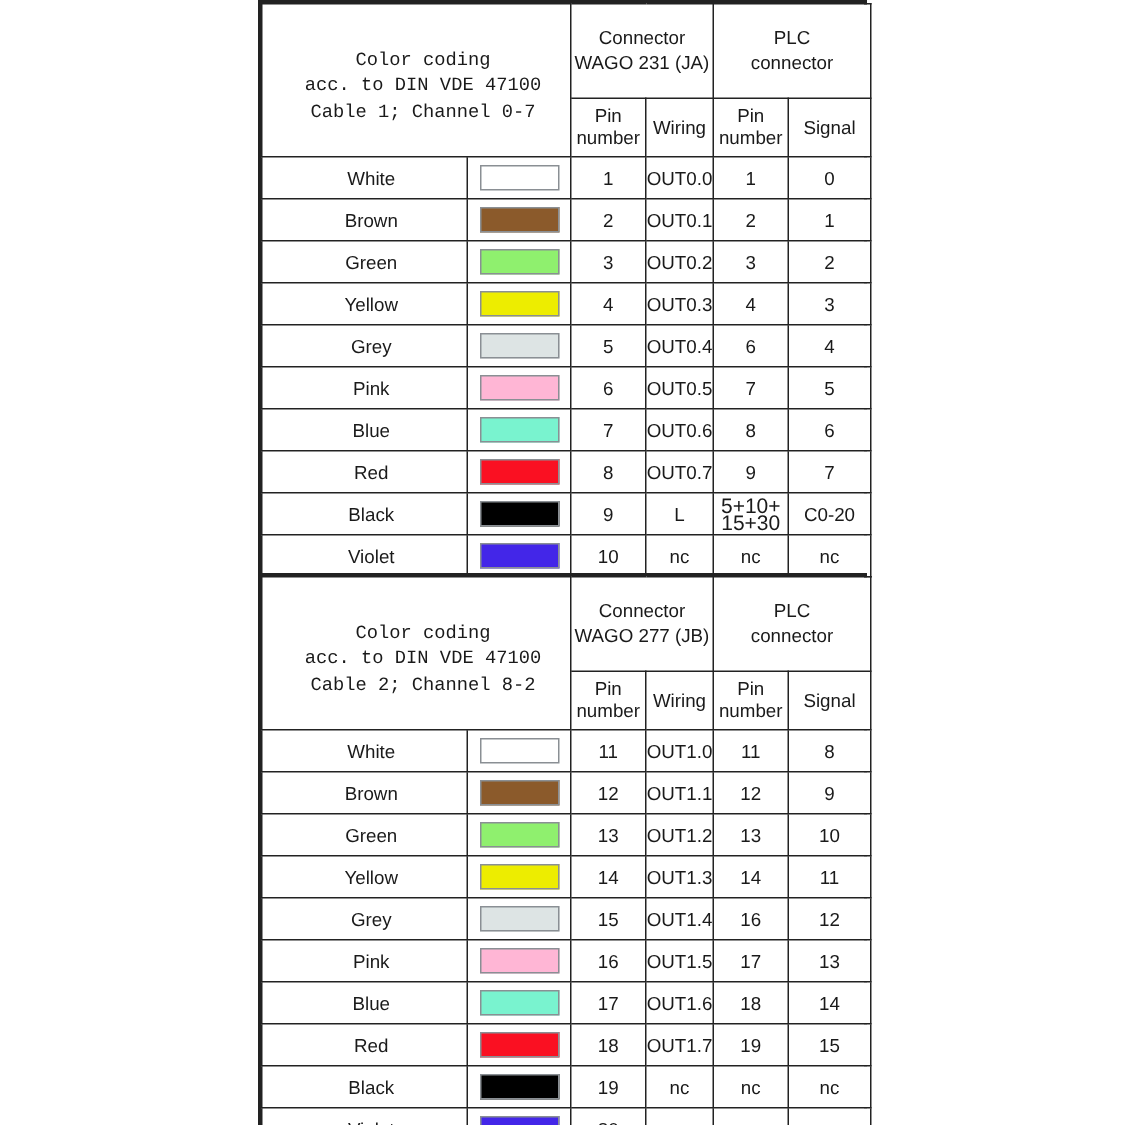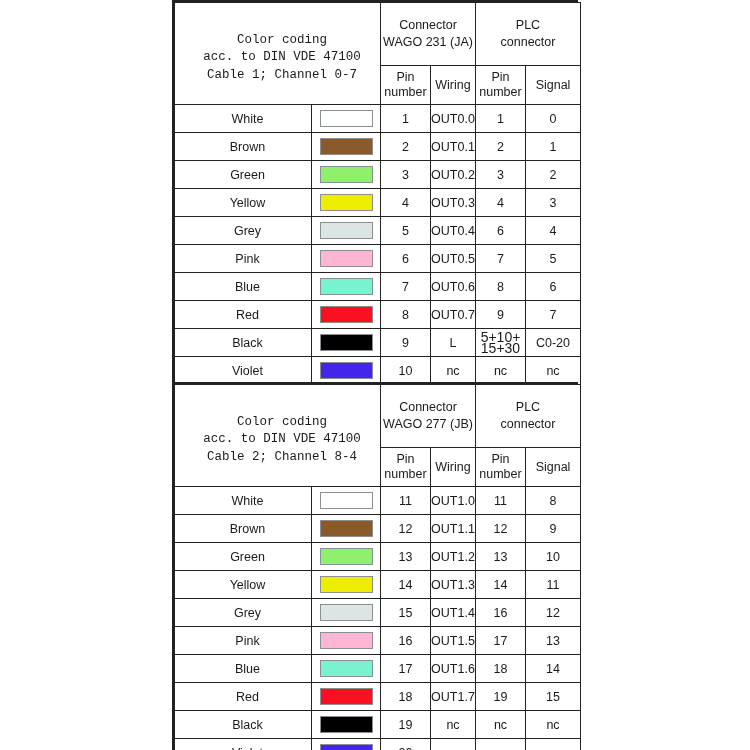--- a/index.html
+++ b/index.html
@@ -268,21 +268,21 @@
           <col class="c-pin">
           <col class="c-wiring">
           <col class="c-pin2">
           <col class="c-signal">
         </colgroup>
         <tbody>
           <tr>
             <td class="title-cell" colspan="2" rowspan="2">
               <span class="tline">Color coding</span>
               <span class="tline">acc. to DIN VDE 47100</span>
-              <span class="tline">Cable 2; Channel 8-4</span>
+              <span class="tline">Cable 2; Channel 8-2</span>
             </td>
             <td class="grouphead" colspan="2">
               <span class="gline">Connector</span>
               <span class="gline">WAGO 277  (JB)</span>
             </td>
             <td class="grouphead" colspan="2">
               <span class="gline">PLC</span>
               <span class="gline">connector</span>
             </td>
           </tr>

